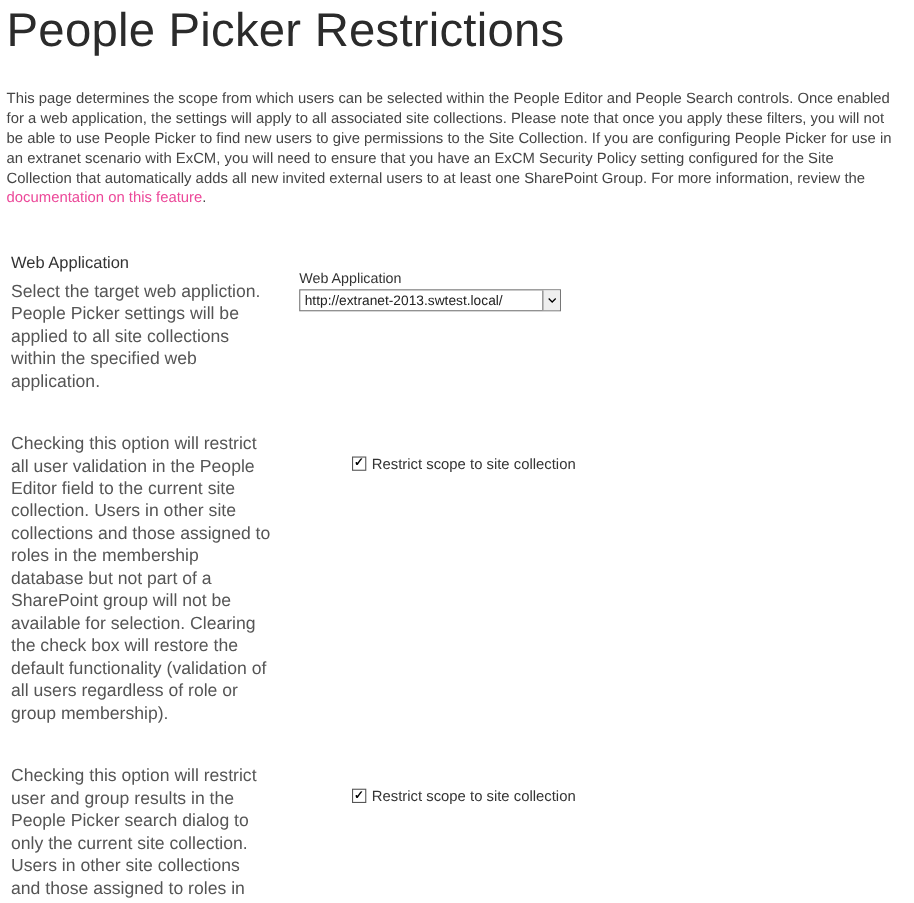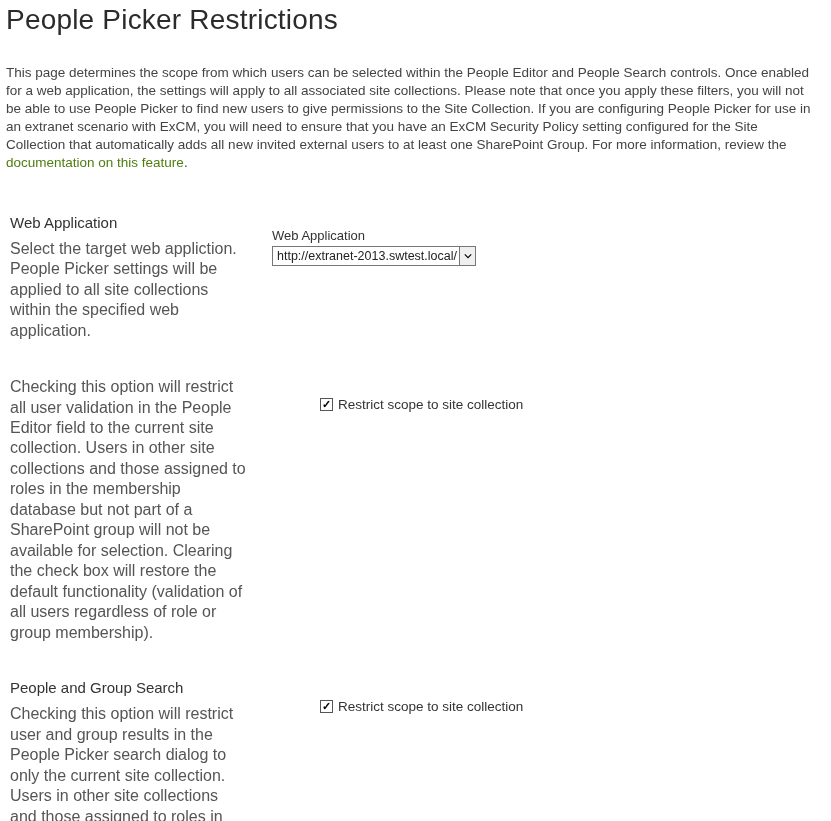--- a/index.html
+++ b/index.html
@@ -12,34 +12,34 @@
   }
   .page {
     box-sizing: border-box;
     width: 831px;
     padding: 0 14px 20px 6px;
     position: relative;
   }
   
   .title {
     font-weight: 200;
-    font-size: 28px;
+    font-size: 43px;
     color: #2b2b2b;
     margin: 4px 0 28px 0;
     letter-spacing: 0.2px;
     font-family: "Segoe UI Light", "Segoe UI", Arial, sans-serif;
   }
   .intro {
     font-size: 13.5px;
     line-height: 1.33;
     color: #444;
     margin-bottom: 42px;
   }
   .intro a {
-    color: #4d7c0f;
+    color: #ec4899;
     text-decoration: none;
   }
 
   
   .section {
     display: flex;
     align-items: flex-start;
     margin-bottom: 36px;
     padding-left: 4px;
   }
@@ -62,21 +62,21 @@
     font-size: 16px;
     color: #555;
     line-height: 1.28;
   }
   .field-label {
     font-size: 13px;
     color: #333;
     margin-bottom: 3px;
   }
   .select {
-    width: 204px;
+    width: 238px;
     height: 20px;
     border: 1px solid #767676;
     background: #fff;
     font-size: 12px;
     padding: 0 18px 0 4px;
     box-sizing: border-box;
     position: relative;
     display: flex;
     align-items: center;
     cursor: pointer;
@@ -192,21 +192,20 @@
     <div class="right" style="padding-top:18px;">
       <div class="cb-line">
         <span class="cb checked"></span>
         <span>Restrict scope to site collection</span>
       </div>
     </div>
   </div>
 
   <div class="section">
     <div class="left">
-      <div class="sec-heading">People and Group Search</div>
       <div class="sec-desc">Checking this option will restrict user and group results in the People Picker search dialog to only the current site collection. Users in other site collections and those assigned to roles in the membership database but not part of a SharePoint group will notappear in search results. Clearing the check box will restore the default functionality display of all users matching thespecified search terms regardless of role or group membership).</div>
     </div>
     <div class="right" style="padding-top:18px;">
       <div class="cb-line">
         <span class="cb checked"></span>
         <span>Restrict scope to site collection</span>
       </div>
     </div>
   </div>
 

